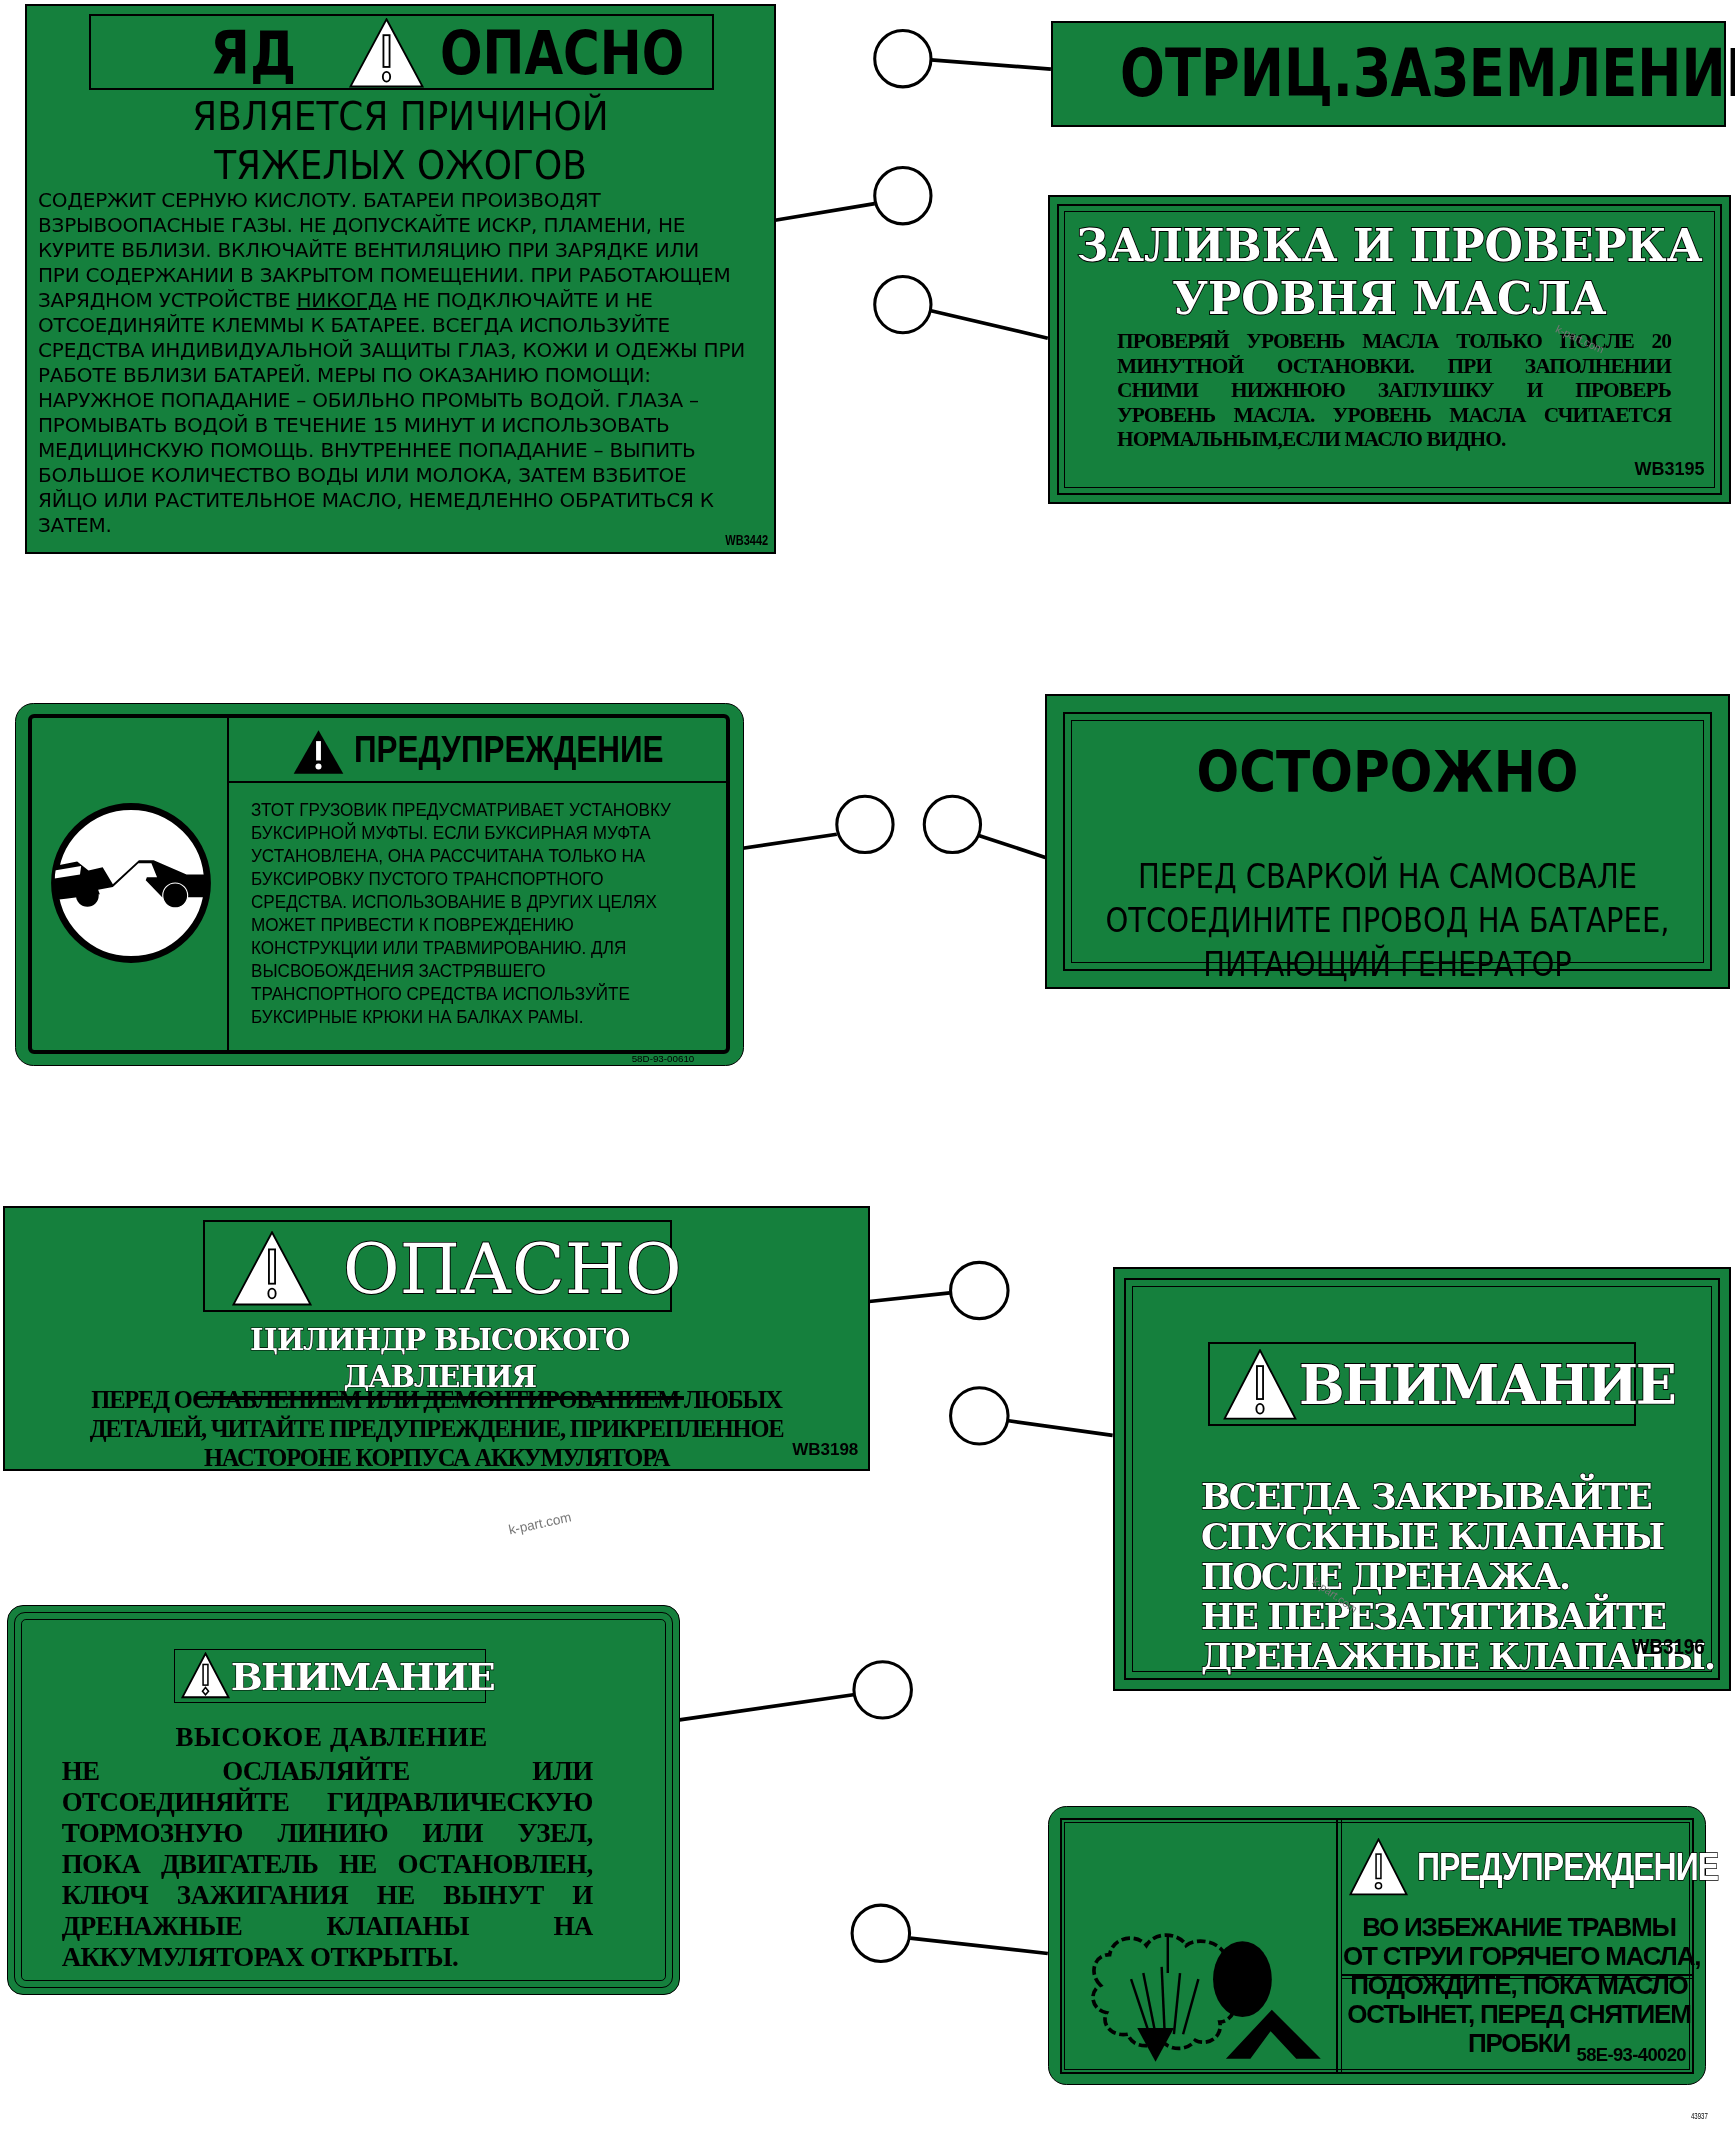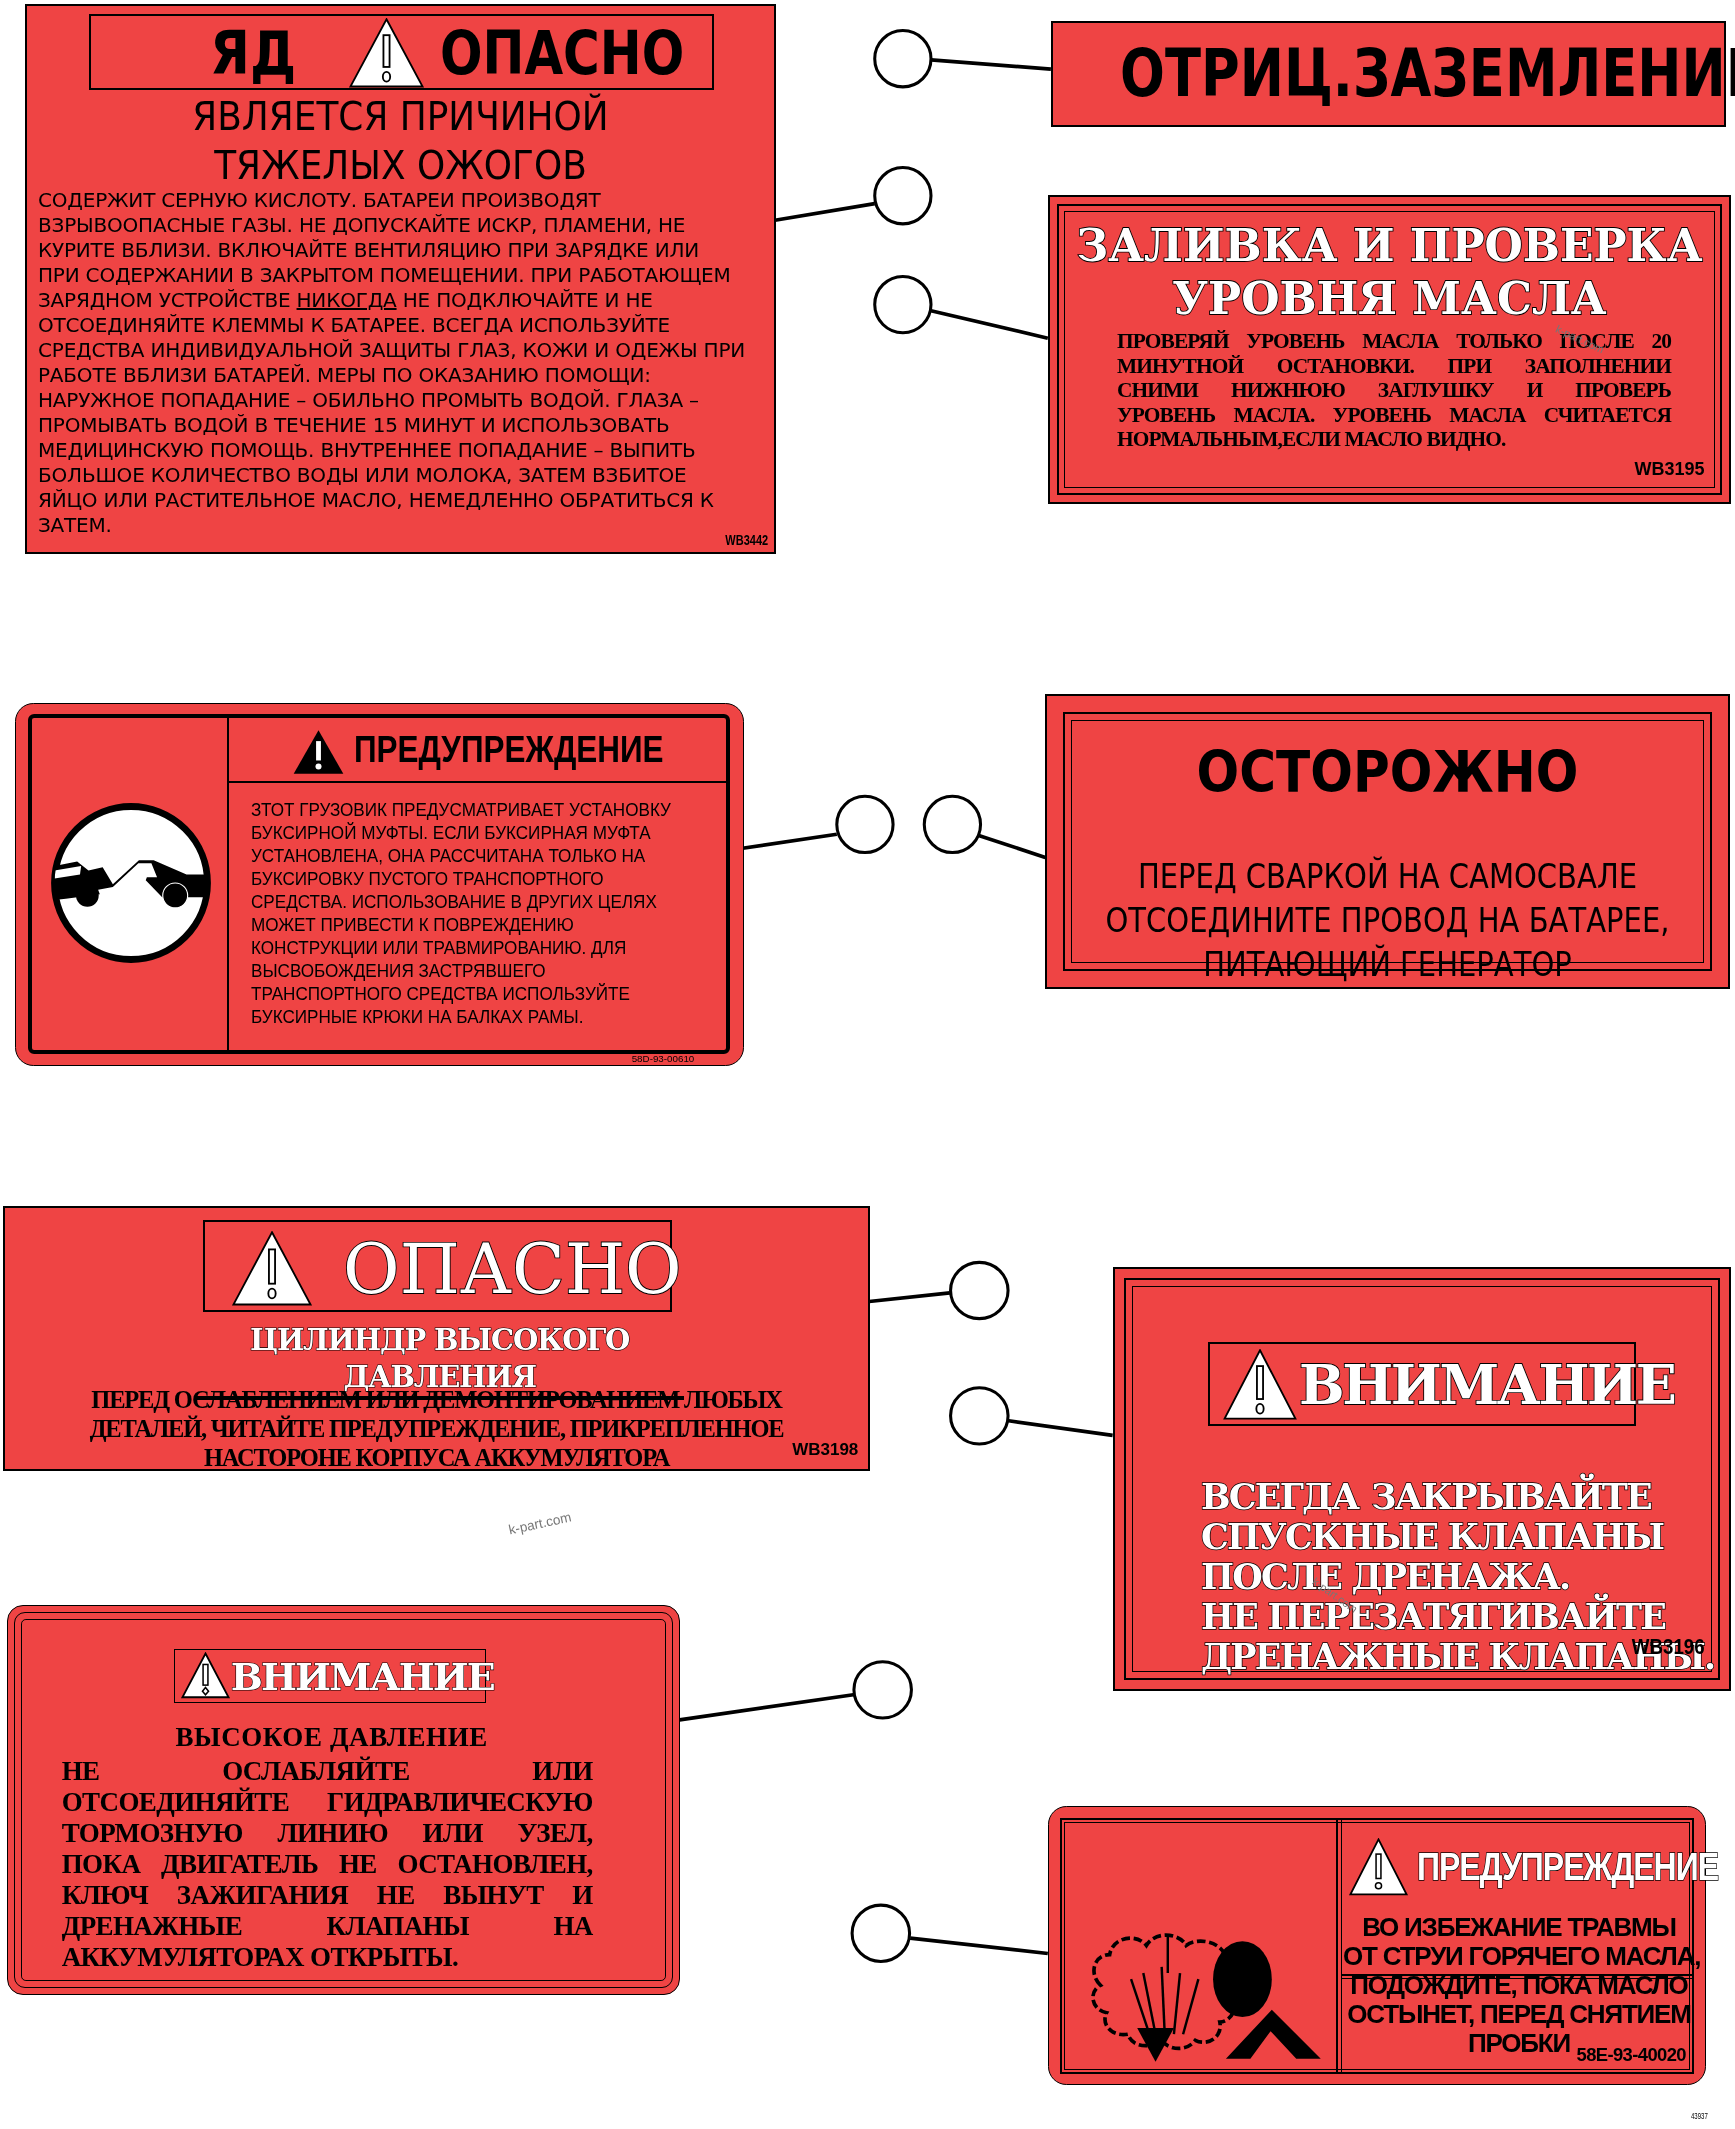--- a/index.html
+++ b/index.html
@@ -1,19 +1,19 @@
 <!DOCTYPE html>
 <html style="font-size:9.8px"><head>
 <meta charset="utf-8">
 <style>
   * { box-sizing: border-box; margin: 0; padding: 0; }
   html, body { width: 1736px; height: 2129px; background: #ffffff; overflow: hidden; }
   body { position: relative; font-family: "DejaVu Sans", sans-serif; color: #000; }
   .abs { position: absolute; }
-  .label { position: absolute; background: #ef4444; text-decoration: underline; }
+  .label { position: absolute; background: #15803d; text-decoration: underline; }
   .b4 { border: 2.4px solid #000; }
   .b2 { border: 1.8px solid #000; }
   .center { text-align: center; }
   .serif-bold { font-family: "Liberation Serif", "DejaVu Serif", serif; font-weight: bold; }
   .outline { color: #fff; -webkit-text-stroke: 1.8px #000; paint-order: stroke fill; font-family: "DejaVu Serif", serif; font-weight: bold; }
   .justify { text-align: justify; text-align-last: justify; }
   .code { position: absolute; font-family: "Liberation Sans", sans-serif; font-weight: bold; }
   svg.overlay { position: absolute; left: 0; top: 0; width: 1736px; height: 2129px; pointer-events: none; }
   .watermark { position: absolute; font-family: "Liberation Sans", sans-serif; color: #777; transform: rotate(-12deg); font-size: 13.5px; }
   .line { display: block; white-space: nowrap; }

